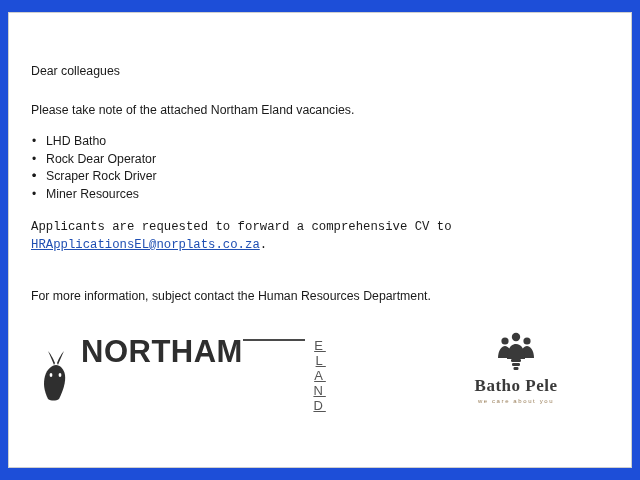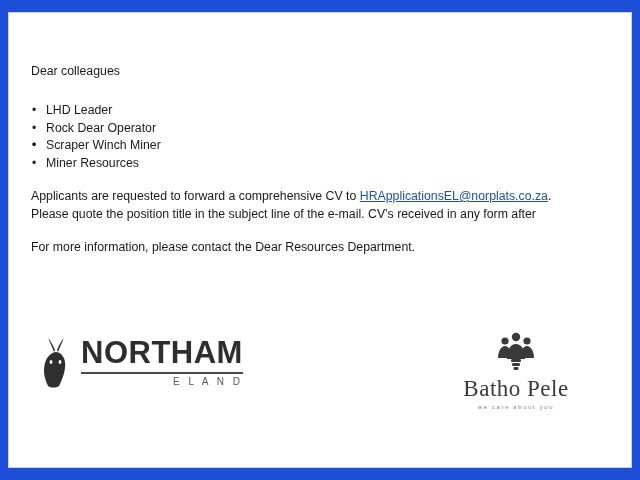--- a/index.html
+++ b/index.html
@@ -59,20 +59,21 @@
   .joblist li .bullet {
     position: absolute;
     left: 1px;
     top: 0;
     font-size: 12px;
     line-height: 17.5px;
   }
   .applicants {
     margin-bottom: 16px;
     line-height: 17.5px;
+    font-family: Liberation Mono, monospace;
   }
   .email-link {
     color: #1f4fb3;
     text-decoration: underline;
   }
   .moreinfo {
     margin-bottom: 0;
   }
 
   
@@ -90,111 +91,113 @@
     display: flex;
     align-items: center;
   }
   .springbok {
     width: 36px;
     height: 52px;
     margin-right: 8px;
   }
   .northam-text {
     display: flex;
-    flex-direction: column;
     justify-content: flex-start;
   }
   .northam-word {
     font-family: "Liberation Sans", sans-serif;
     font-weight: bold;
     font-size: 31px;
     letter-spacing: 0.5px;
     color: #2e2e2e;
     line-height: 32px;
   }
   .northam-rule {
     height: 2px;
     background: #4a4a4a;
     margin-top: 3px;
     width: 100%;
   }
   .northam-sub {
-    font-size: 10px;
+    font-size: 13px;
     letter-spacing: 3px;
     color: #555;
     text-align: right;
     margin-top: 2px;
+    text-decoration: underline;
   }
 
   .batho {
     position: absolute;
     left: 410px;
     top: 0px;
     width: 150px;
     text-align: center;
   }
   .batho-mark {
     width: 64px;
     height: 46px;
     margin: 0 auto;
     display: block;
   }
   .batho-word {
     font-family: "Liberation Serif", serif;
-    font-size: 23px;
+    font-size: 17px;
     color: #3a3a3a;
     letter-spacing: 0.5px;
     margin-top: 2px;
+    font-weight: bold;
   }
   .batho-sub {
     font-size: 6px;
     letter-spacing: 1.6px;
     color: #9a7f5a;
     margin-top: 2px;
   }
 </style>
 </head>
 <body>
 
 <div class="page">
   <div class="doc">
 
     <div class="content">
 
       <p class="para greeting">Dear colleagues</p>
 
+      <p class="para">Please take note of the attached Northam Eland vacancies.</p>
 
       <ul class="joblist">
         <li>
           <span class="bullet">•</span>
-          <span>LHD Leader</span>
+          <span>LHD Batho</span>
         </li>
         <li>
           <span class="bullet">•</span>
           <span>Rock Dear Operator</span>
         </li>
         <li>
           <span class="bullet">•</span>
         </li>
         <li>
           <span class="bullet">•</span>
-          <span>Scraper Winch Miner</span>
+          <span>Scraper Rock Driver</span>
         </li>
         <li>
           <span class="bullet">•</span>
           <span>Miner Resources</span>
         </li>
       </ul>
 
       <p class="para applicants">
         <span>Applicants are requested to forward a comprehensive CV to </span><a class="email-link" href="#">HRApplicationsEL@norplats.co.za</a><span>.</span><br>
-        <span>Please quote the position title in the subject line of the e-mail.  CV’s received in any form after</span><br>
+        <br>
       </p>
 
-      <p class="para moreinfo">For more information, please contact the Dear Resources Department.</p>
+      <p class="para moreinfo">For more information, subject contact the Human Resources Department.</p>
     </div>
 
     <div class="logos">
 
       <div class="northam">
         <svg class="springbok" viewBox="0 0 36 52">
           <g fill="#2f2f2f">
             <path d="M11 50 C7 42 6 34 8 27 C10 20 15 16 19 16 C23 16 27 20 28 26 C29 33 26 42 22 50 C19 52 14 52 11 50 Z"></path>
             <path d="M17 16 C15 11 13 6 11 2 C13 4 16 9 18 14 Z"></path>
             <path d="M21 16 C23 11 25 6 27 2 C25 4 22 9 20 14 Z"></path>

